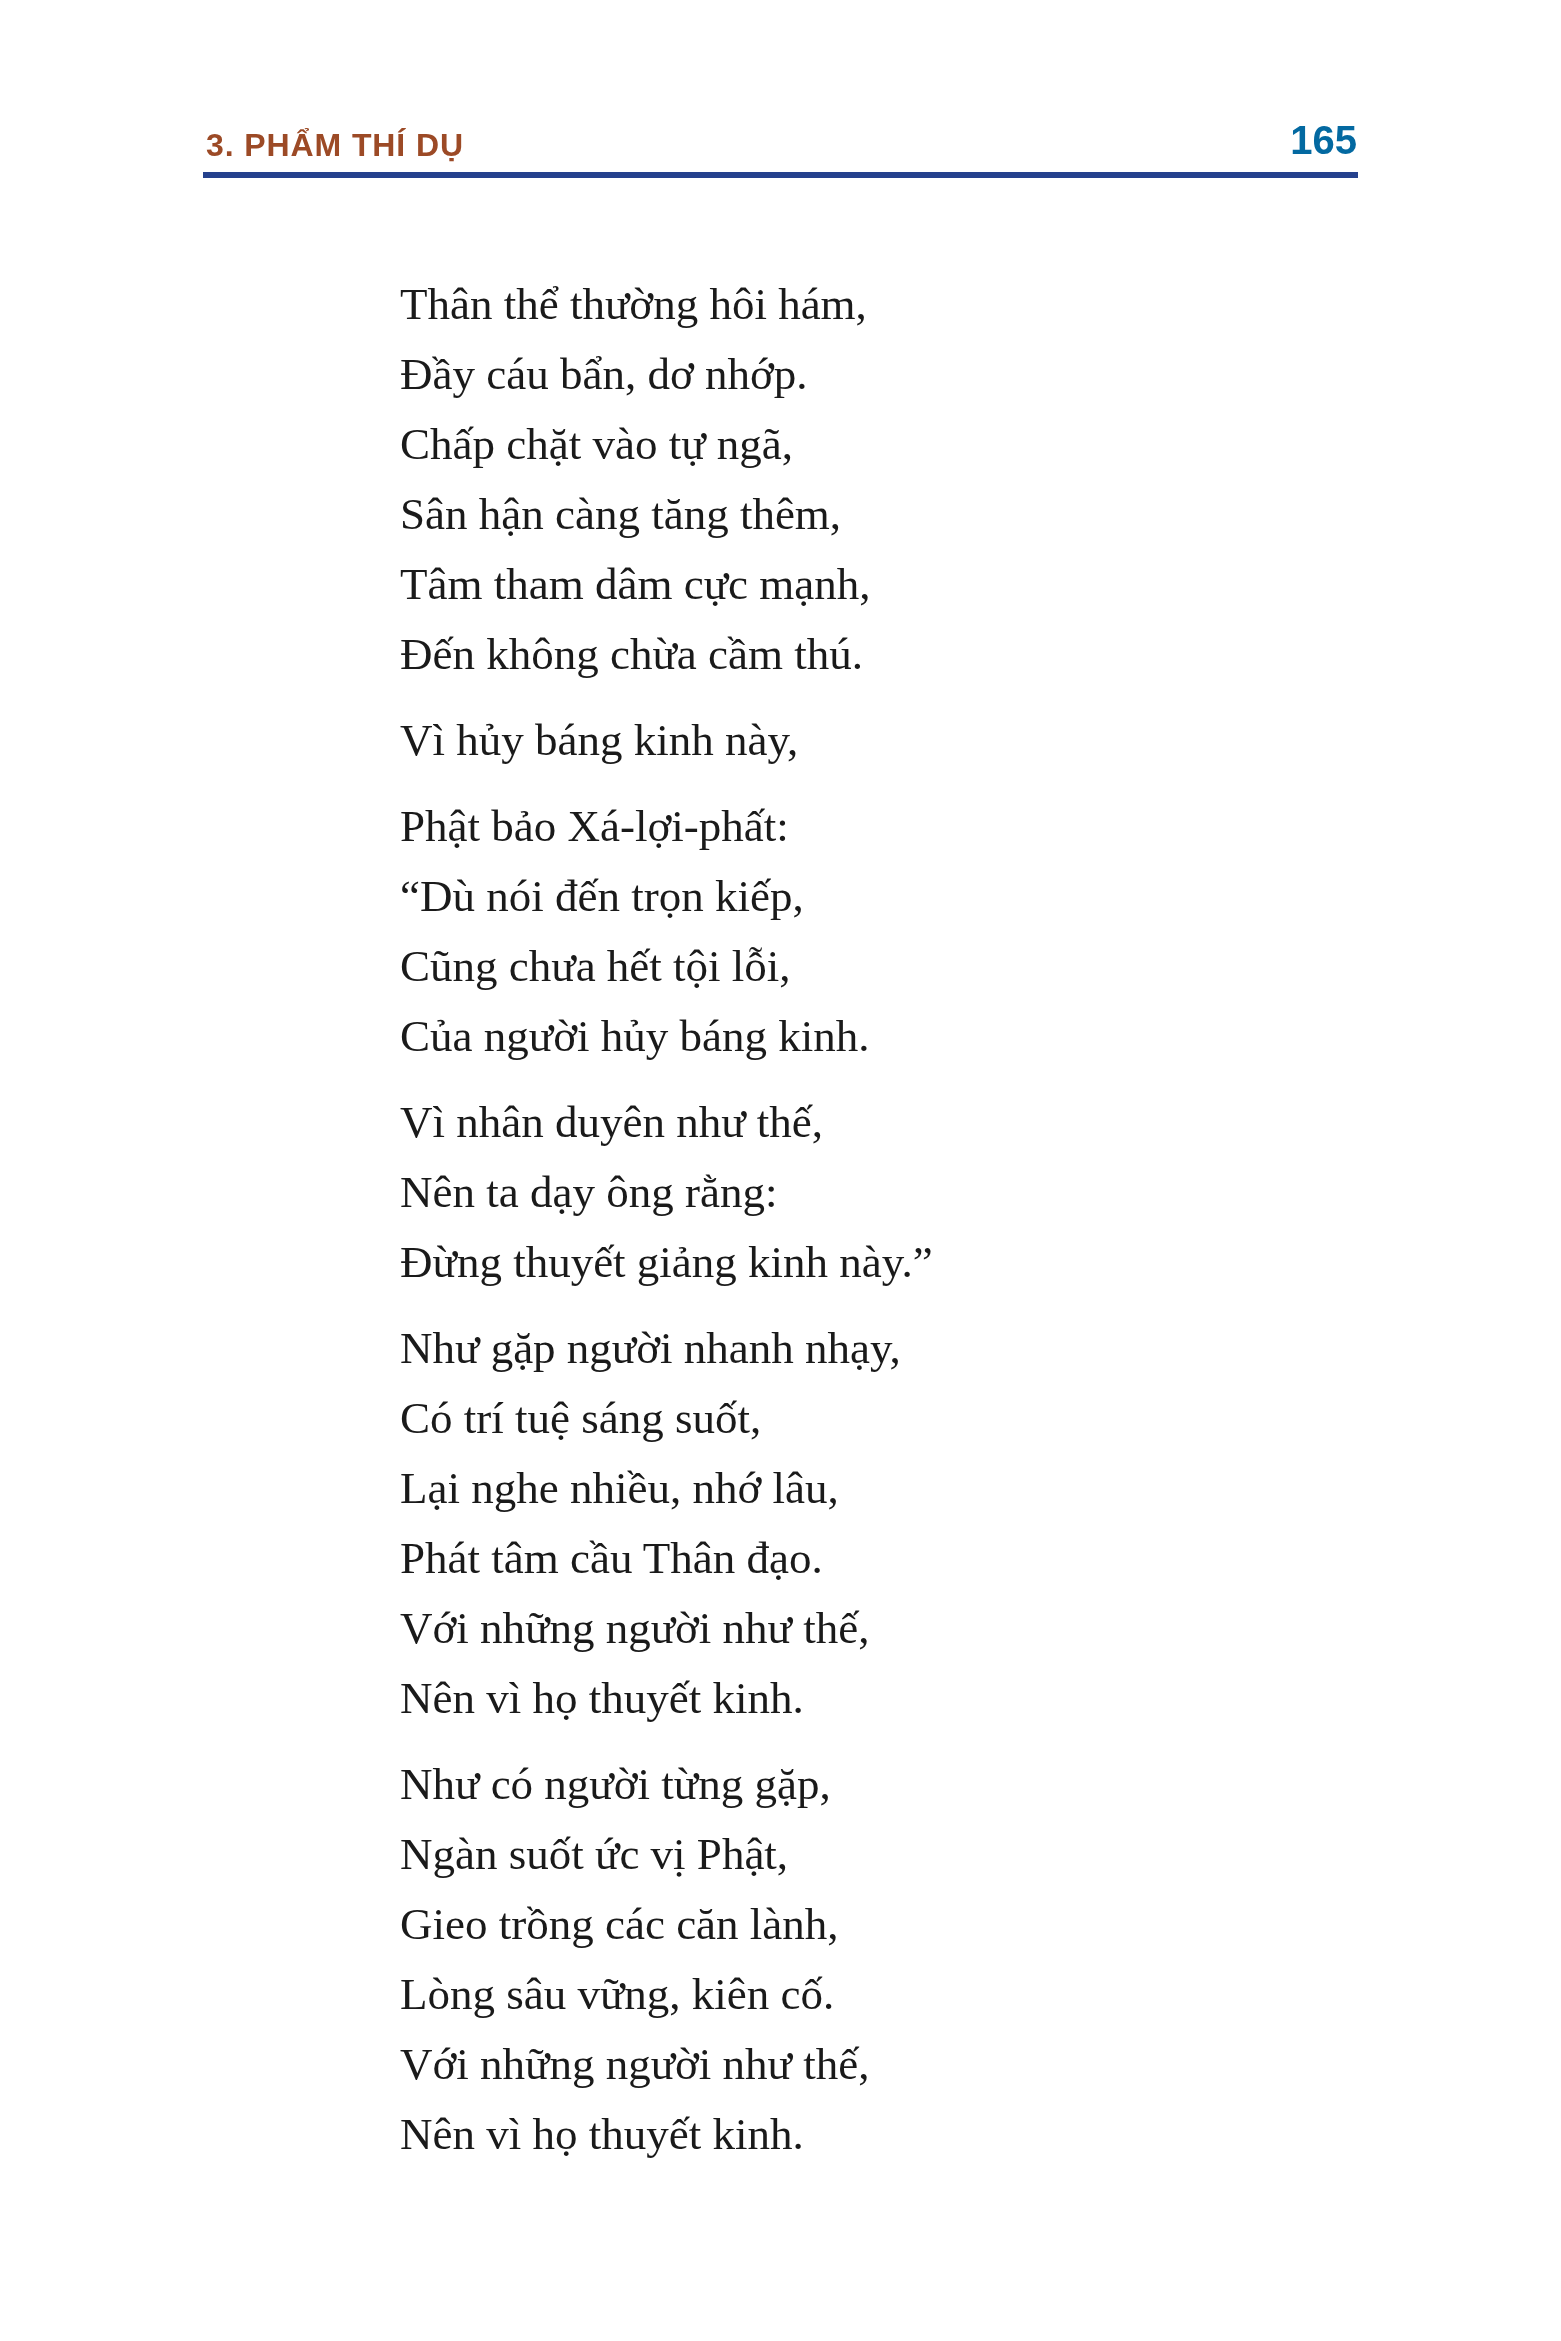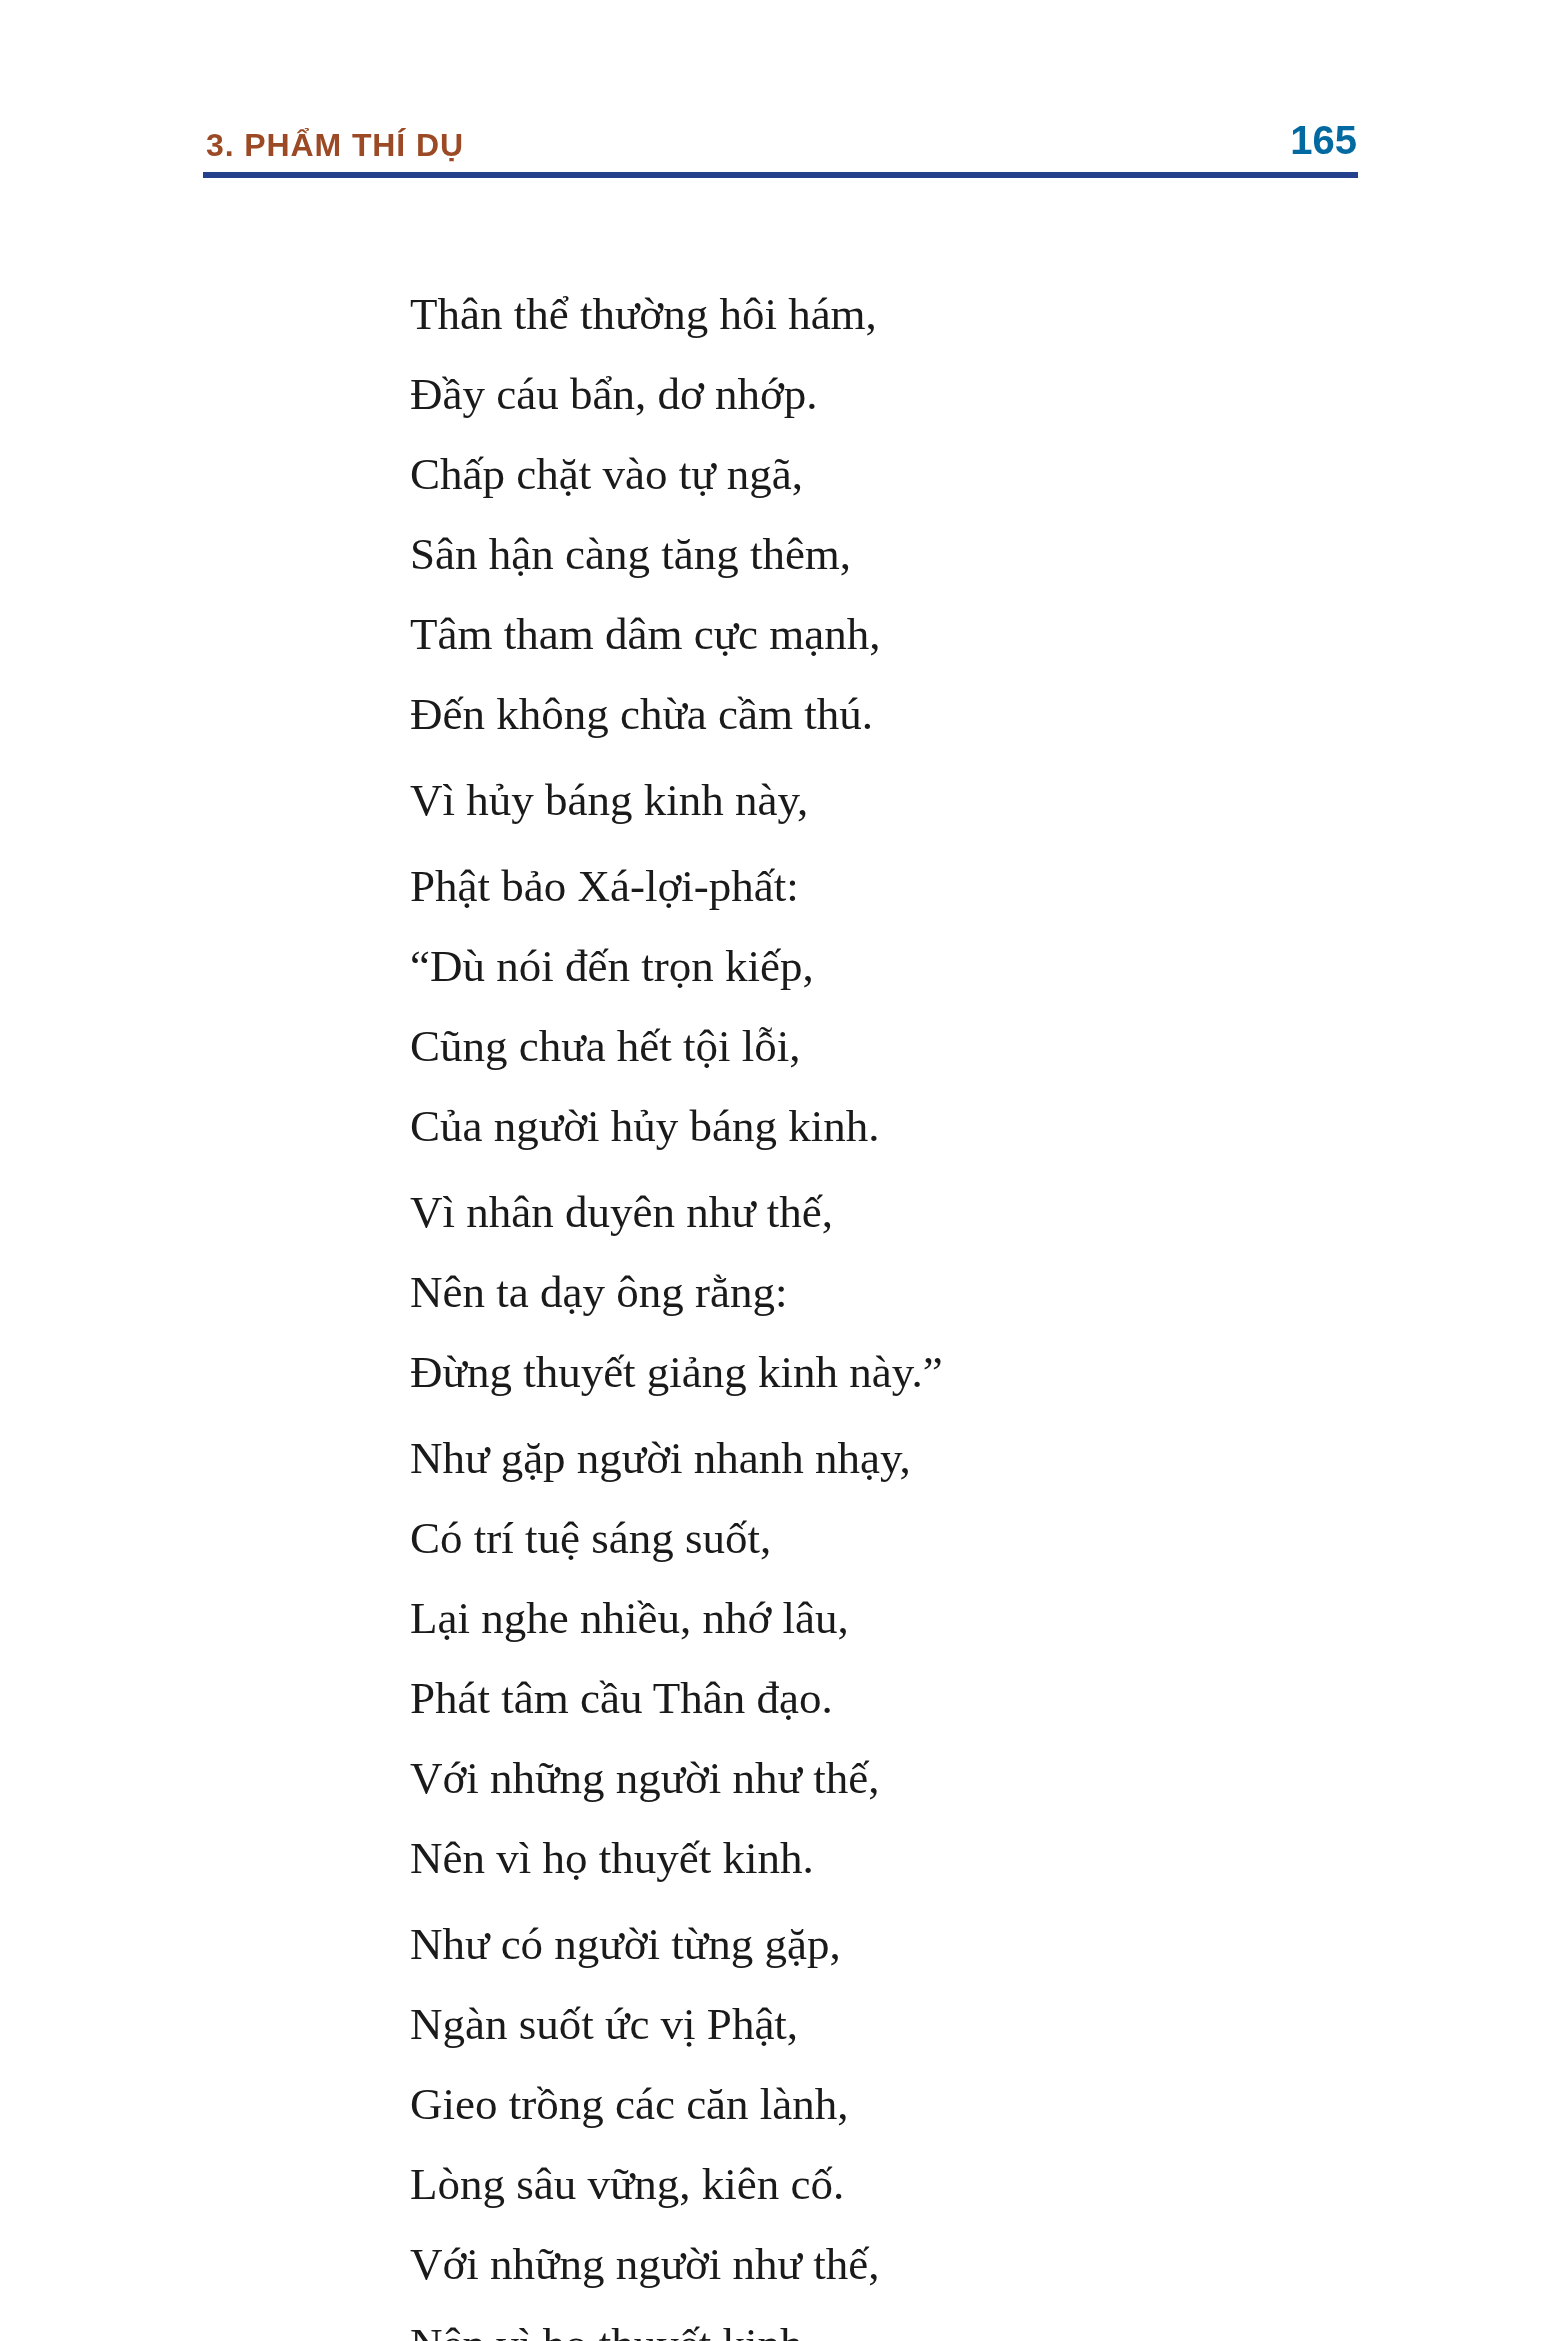--- a/index.html
+++ b/index.html
@@ -49,21 +49,21 @@
   
   .verse-body {
     position: absolute;
     left: 392px;
     top: 265px;
   }
   .stanza {
     margin: 0 0 24px 0;
   }
   .verse-line {
-    margin: 18px;
+    margin: 8px;
     font-size: 45px;
     line-height: 62px;
     color: #1a1a1a;
     white-space: nowrap;
   }
 </style>
 </head>
 <body>
 
 <div class="page">

